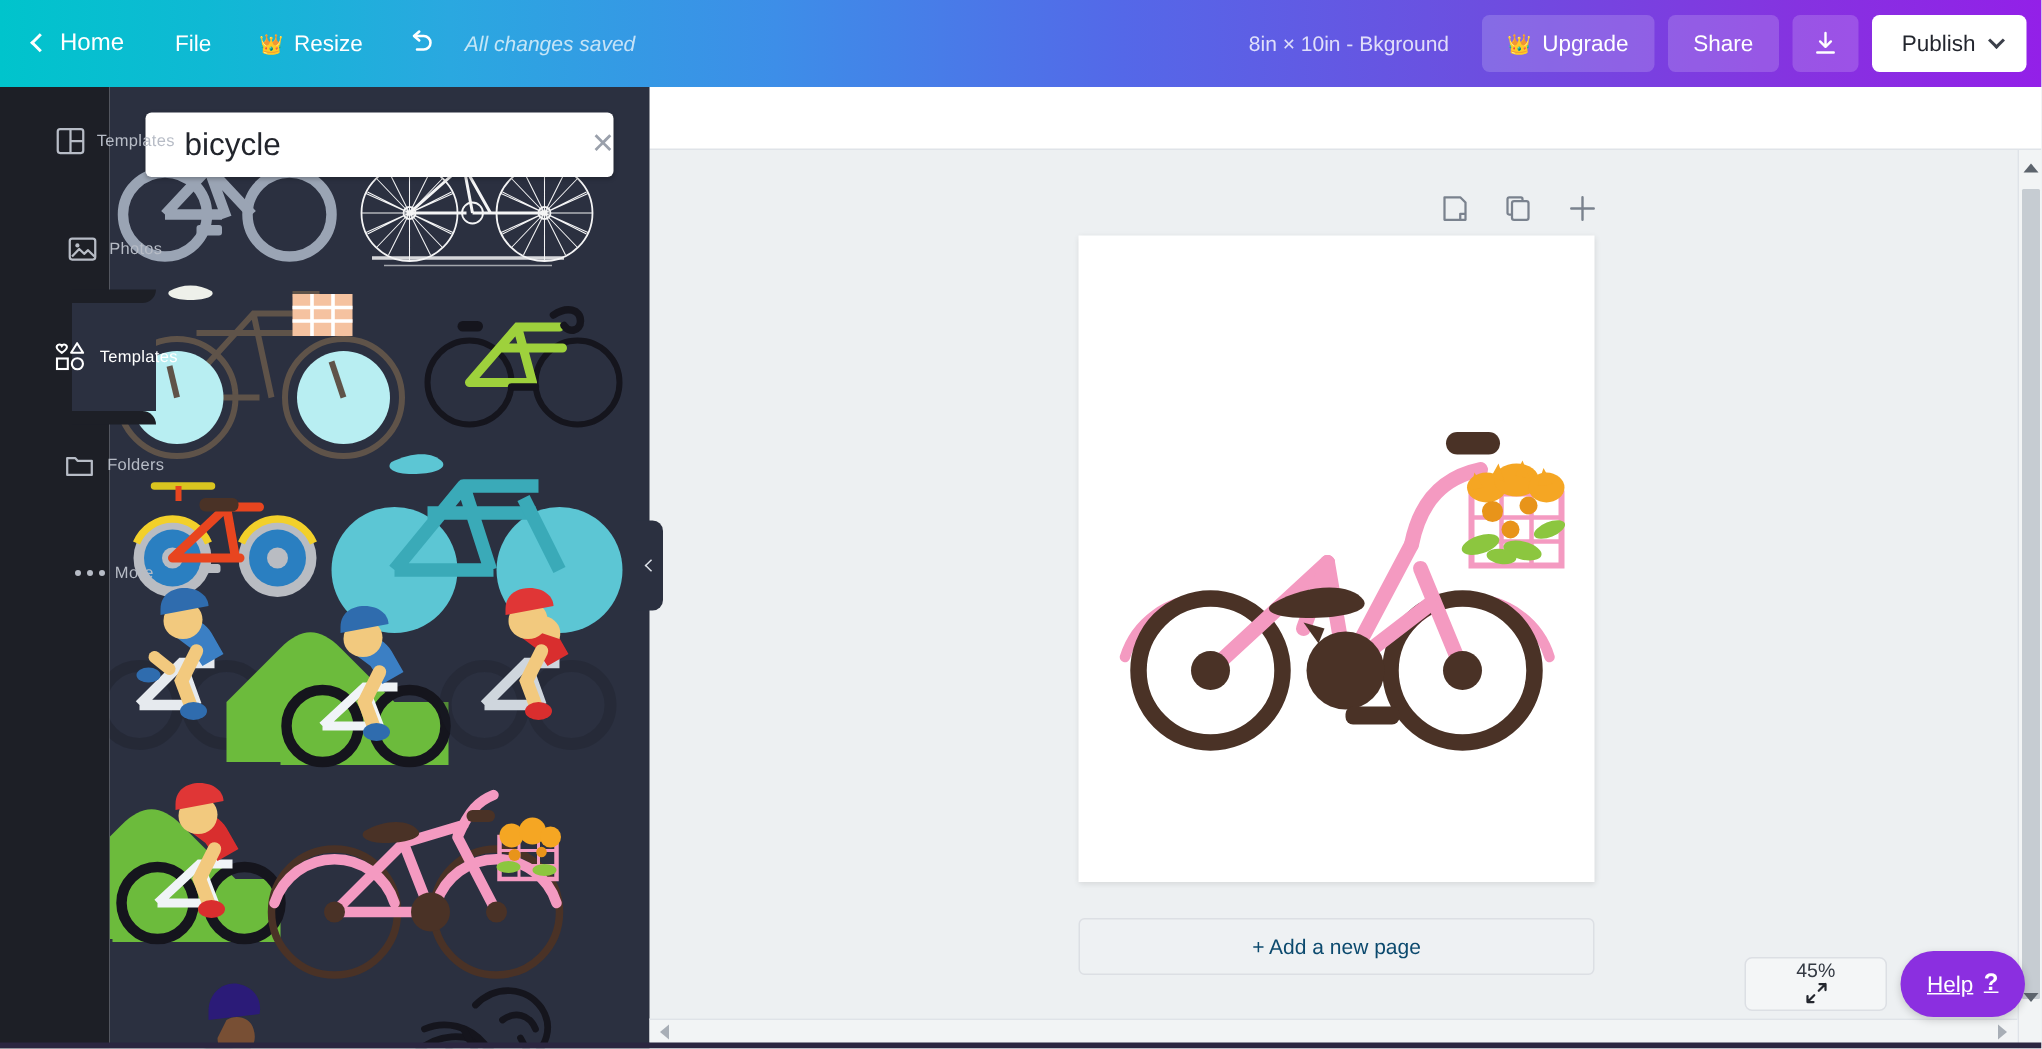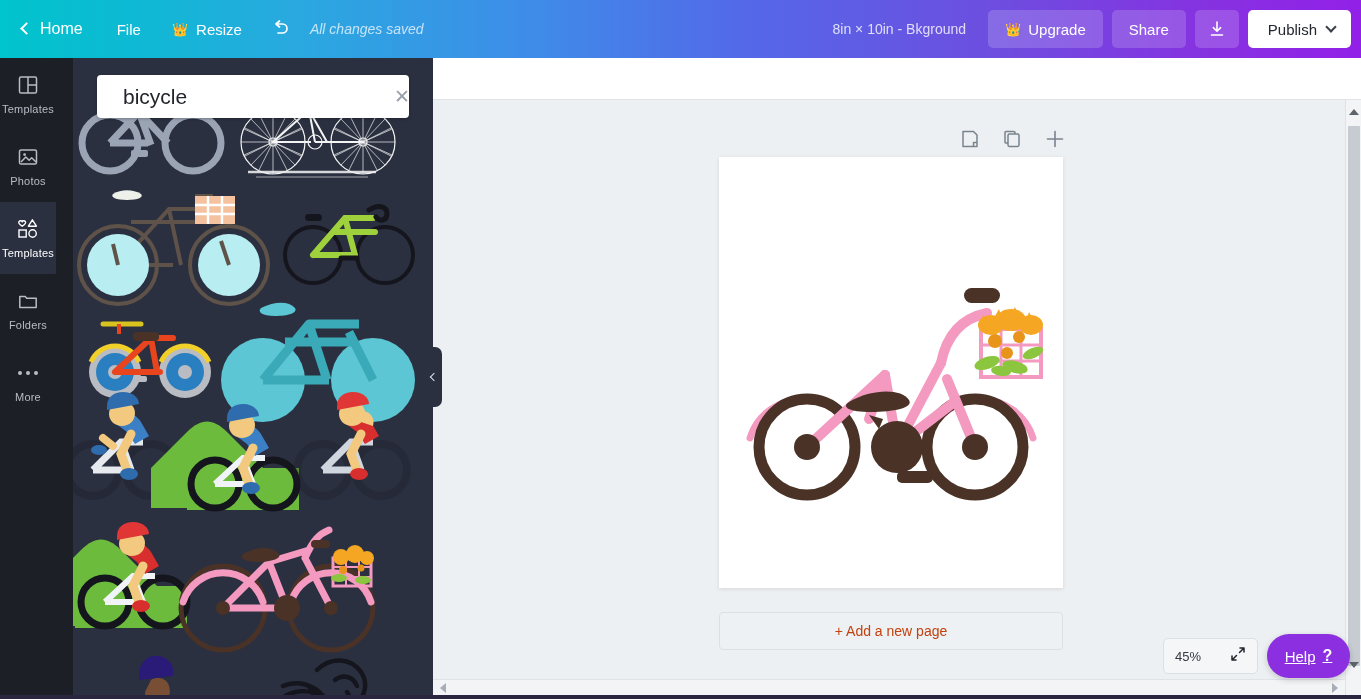--- a/index.html
+++ b/index.html
@@ -72,22 +72,22 @@
     transform: rotate(45deg); margin-top: -4px;
   }
 
   
   .rail {
     position: absolute; top: 58px; left: 0; width: 73px; height: 641px;
     background: #1d1f26; z-index: 6;
   }
   .rail-item {
     position: relative; width: 56px; height: 72px;
-    display: flex; flex-direction: column; align-items: center; justify-content: center;
-    gap: 7px; cursor: pointer; color: #b7bcc6;
+    display: flex; flex-direction: row; align-items: center; justify-content: center;
+    gap: 7px; cursor: pointer; color: #b7bcc6; margin-left: 48px;
   }
   .rail-item.active { background: #2b3040; color: #fff; }
   .rail-item.active::before,
   .rail-item.active::after {
     content: ""; position: absolute; left: 0; width: 100%; height: 9px;
     background: #1d1f26;
   }
   .rail-item.active::before { top: -9px; border-bottom-left-radius: 0; border-bottom-right-radius: 9px; }
   .rail-item.active::after  { bottom: -9px; border-top-right-radius: 9px; }
   .rail-label { font-size: 11px; letter-spacing: .2px; line-height: 1; }
@@ -140,29 +140,29 @@
   .ptool { cursor: pointer; color: #7a828e; display: flex; align-items: center; }
 
   .page {
     position: absolute; top: 157px; left: 719px; width: 344px; height: 431px;
     background: #fff; box-shadow: 0 1px 4px rgba(0,0,0,.10); z-index: 2;
   }
   .addpage {
     position: absolute; top: 612px; left: 719px; width: 344px; height: 38px;
     border: 1px solid #dcdfe4; border-radius: 4px; background: #eef1f3;
     display: flex; align-items: center; justify-content: center; cursor: pointer;
-    color: #c2410c; font-size: 14px; z-index: 2;
+    color: #0c4a6e; font-size: 14px; z-index: 2;
   }
 
   
   .zoom-ctl {
     position: absolute; top: 638px; left: 1163px; width: 95px; height: 36px;
     border: 1px solid #dcdfe4; border-radius: 5px; background: #f4f6f7;
     display: flex; align-items: center; justify-content: space-between;
-    padding: 0 11px; z-index: 9; cursor: pointer;
+    padding: 0 11px; z-index: 9; cursor: pointer; flex-direction: column;
   }
   .zoom-val { font-size: 13px; color: #343a44; }
   .help-btn {
     position: absolute; top: 634px; left: 1267px; width: 83px; height: 44px;
     background: #8b2fe0; border-radius: 22px; color: #fff;
     display: flex; align-items: center; justify-content: center; gap: 7px;
     font-size: 15px; cursor: pointer; z-index: 9;
     box-shadow: 0 2px 6px rgba(0,0,0,.18);
     text-decoration: underline;
   }

